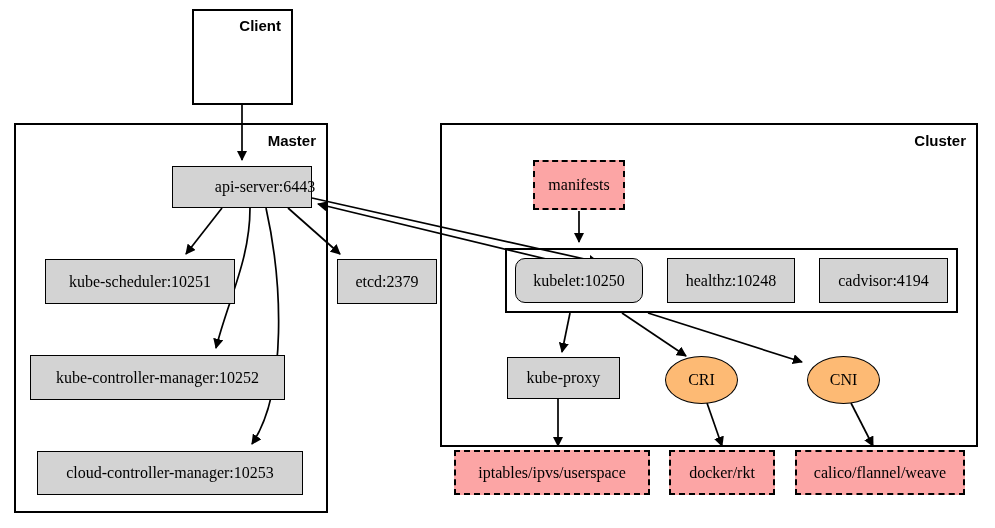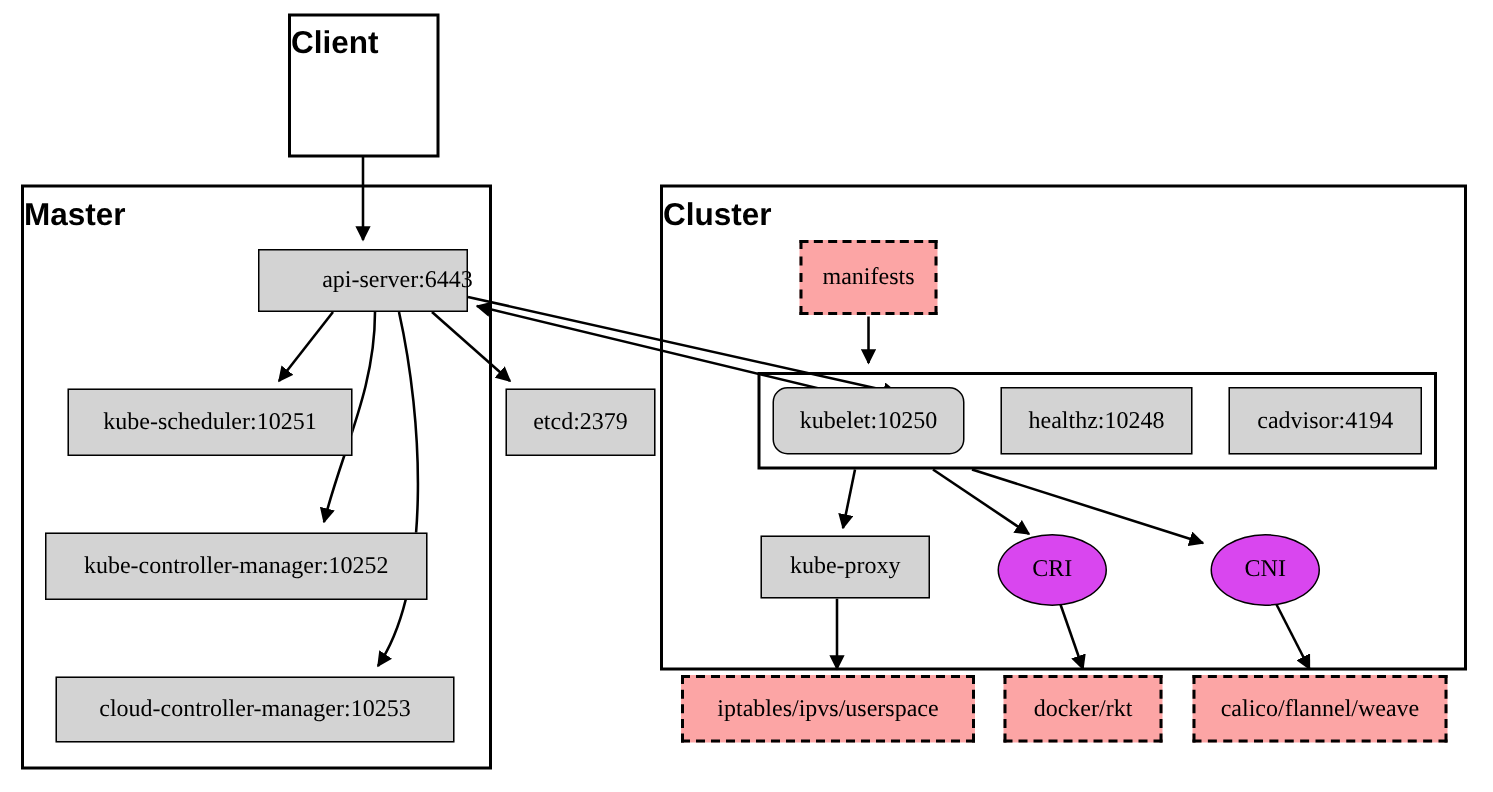--- a/index.html
+++ b/index.html
@@ -31,24 +31,24 @@
   .group {
     position: absolute;
     border: 2px solid #000000;
     background: transparent;
     box-sizing: border-box;
   }
   .group-title {
     position: absolute;
     left: 0;
     right: 10px;
-    text-align: left;
+    text-align: right;
     font-family: "Liberation Sans", "DejaVu Sans", sans-serif;
     font-weight: bold;
-    font-size: 21px;
+    font-size: 15px;
     color: #000000;
     white-space: nowrap;
   }
 
   
   .node {
     position: absolute;
     box-sizing: border-box;
     border: 1.6px solid #000000;
     background: #d3d3d3;
@@ -59,21 +59,21 @@
     color: #000000;
     white-space: nowrap;
     letter-spacing: 0px;
   }
   .node.dashed {
     background: #fca5a5;
     border: 2px dashed #000000;
   }
   .node.ellipse {
     border-radius: 50%;
-    background: #d946ef;
+    background: #fdba74;
     border: 1.6px solid #000000;
   }
 </style>
 </head>
 <body>
 
 <div id="canvas">
 
   <svg class="edges" viewBox="0 0 995 528">
     <defs>

